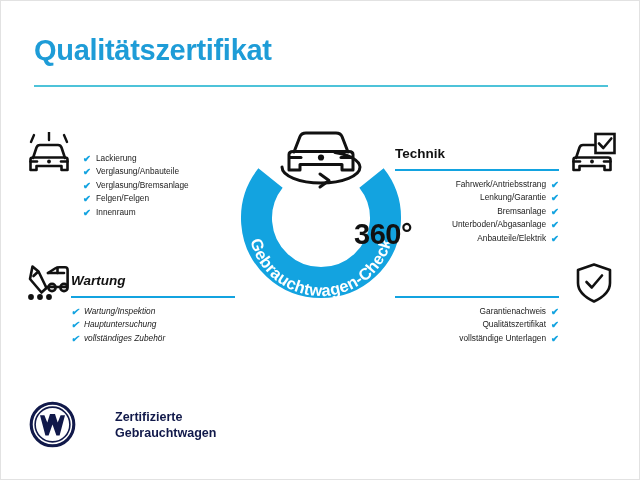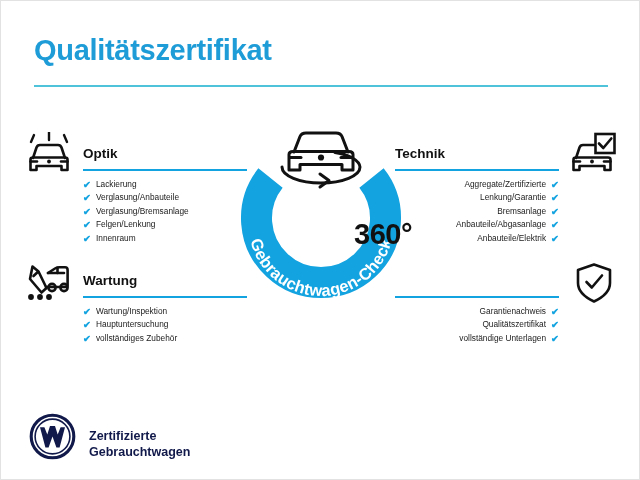--- a/index.html
+++ b/index.html
@@ -87,21 +87,21 @@
   .sec-left .check { margin-right: 5px; }
 
   
   .sec-right .sec-title { text-align: left; }
   .sec-right .sec-underline { left: 0; width: 100%; }
   .sec-right .item { justify-content: flex-end; }
   .sec-right .check { margin-left: 5px; order: 2; }
 
   
   #sec-optik    { left: 82px;  top: 144px; width: 164px; }
-  #sec-wartung  { left: 82px;  top: 271px; width: 164px; }
+  #sec-wartung  { left: 70px;  top: 271px; width: 164px; font-style: italic; }
   #sec-technik  { left: 394px; top: 144px; width: 164px; }
   #sec-garantie { left: 394px; top: 271px; width: 164px; }
 
   
   .icon-box {
     position: absolute;
   }
   #icon-optik    { left: 23px;  top: 131px; }
   #icon-wartung  { left: 23px;  top: 259px; }
   #icon-technik  { left: 566px; top: 131px; }
@@ -124,23 +124,24 @@
     font-size: 29px;
     font-weight: bold;
     color: #111111;
     letter-spacing: -0.5px;
   }
 
   
   #footer {
     position: absolute;
     left: 28px;
-    top: 412px;
+    top: 400px;
     display: flex;
-    align-items: flex-end;
+    align-items: center;
+    gap: 26px;
   }
   #footer-text {
     margin-left: 13px;
     font-size: 12.5px;
     font-weight: bold;
     color: #11194a;
     line-height: 16px;
     white-space: pre-line;
   }
 </style>
@@ -203,40 +204,36 @@
   </div>
 
   <div class="icon-box" id="icon-garantie">
     <svg width="42" height="44" viewBox="0 0 42 44">
       <path d="M21 3.5 L37 9 L37 22 Q37 33 21 40.5 Q5 33 5 22 L5 9 Z" fill="none" stroke="#111" stroke-width="2.6" stroke-linejoin="round"></path>
       <path d="M13.5 21 L18.8 26.5 L29 14.5" fill="none" stroke="#111" stroke-width="2.6" stroke-linecap="round" stroke-linejoin="round"></path>
     </svg>
   </div>
 
   <div class="section sec-left" id="sec-optik">
-    <div class="sec-head">
-      <div class="sec-title">Optik</div>
-      <div class="sec-underline"></div>
-    </div>
     <div class="items">
       <div class="item">
           <span class="check">✔</span>
           <span>Lackierung</span>
         </div>
       <div class="item">
           <span class="check">✔</span>
           <span>Verglasung/Anbauteile</span>
         </div>
       <div class="item">
           <span class="check">✔</span>
           <span>Verglasung/Bremsanlage</span>
         </div>
       <div class="item">
           <span class="check">✔</span>
-          <span>Felgen/Lenkung</span>
+          <span>Felgen/Felgen</span>
         </div>
       <div class="item">
           <span class="check">✔</span>
           <span>Innenraum</span>
         </div>
     </div>
   </div>
 
   <div class="section sec-left" id="sec-wartung">
     <div class="sec-head">
@@ -260,33 +257,33 @@
   </div>
 
   <div class="section sec-right" id="sec-technik">
     <div class="sec-head">
       <div class="sec-title">Technik</div>
       <div class="sec-underline"></div>
     </div>
     <div class="items">
       <div class="item">
           <span class="check">✔</span>
-          <span>Aggregate/Zertifizierte</span>
+          <span>Fahrwerk/Antriebsstrang</span>
         </div>
       <div class="item">
           <span class="check">✔</span>
           <span>Lenkung/Garantie</span>
         </div>
       <div class="item">
           <span class="check">✔</span>
           <span>Bremsanlage</span>
         </div>
       <div class="item">
           <span class="check">✔</span>
-          <span>Anbauteile/Abgasanlage</span>
+          <span>Unterboden/Abgasanlage</span>
         </div>
       <div class="item">
           <span class="check">✔</span>
           <span>Anbauteile/Elektrik</span>
         </div>
     </div>
   </div>
 
   <div class="section sec-right" id="sec-garantie">
     <div class="sec-head">

